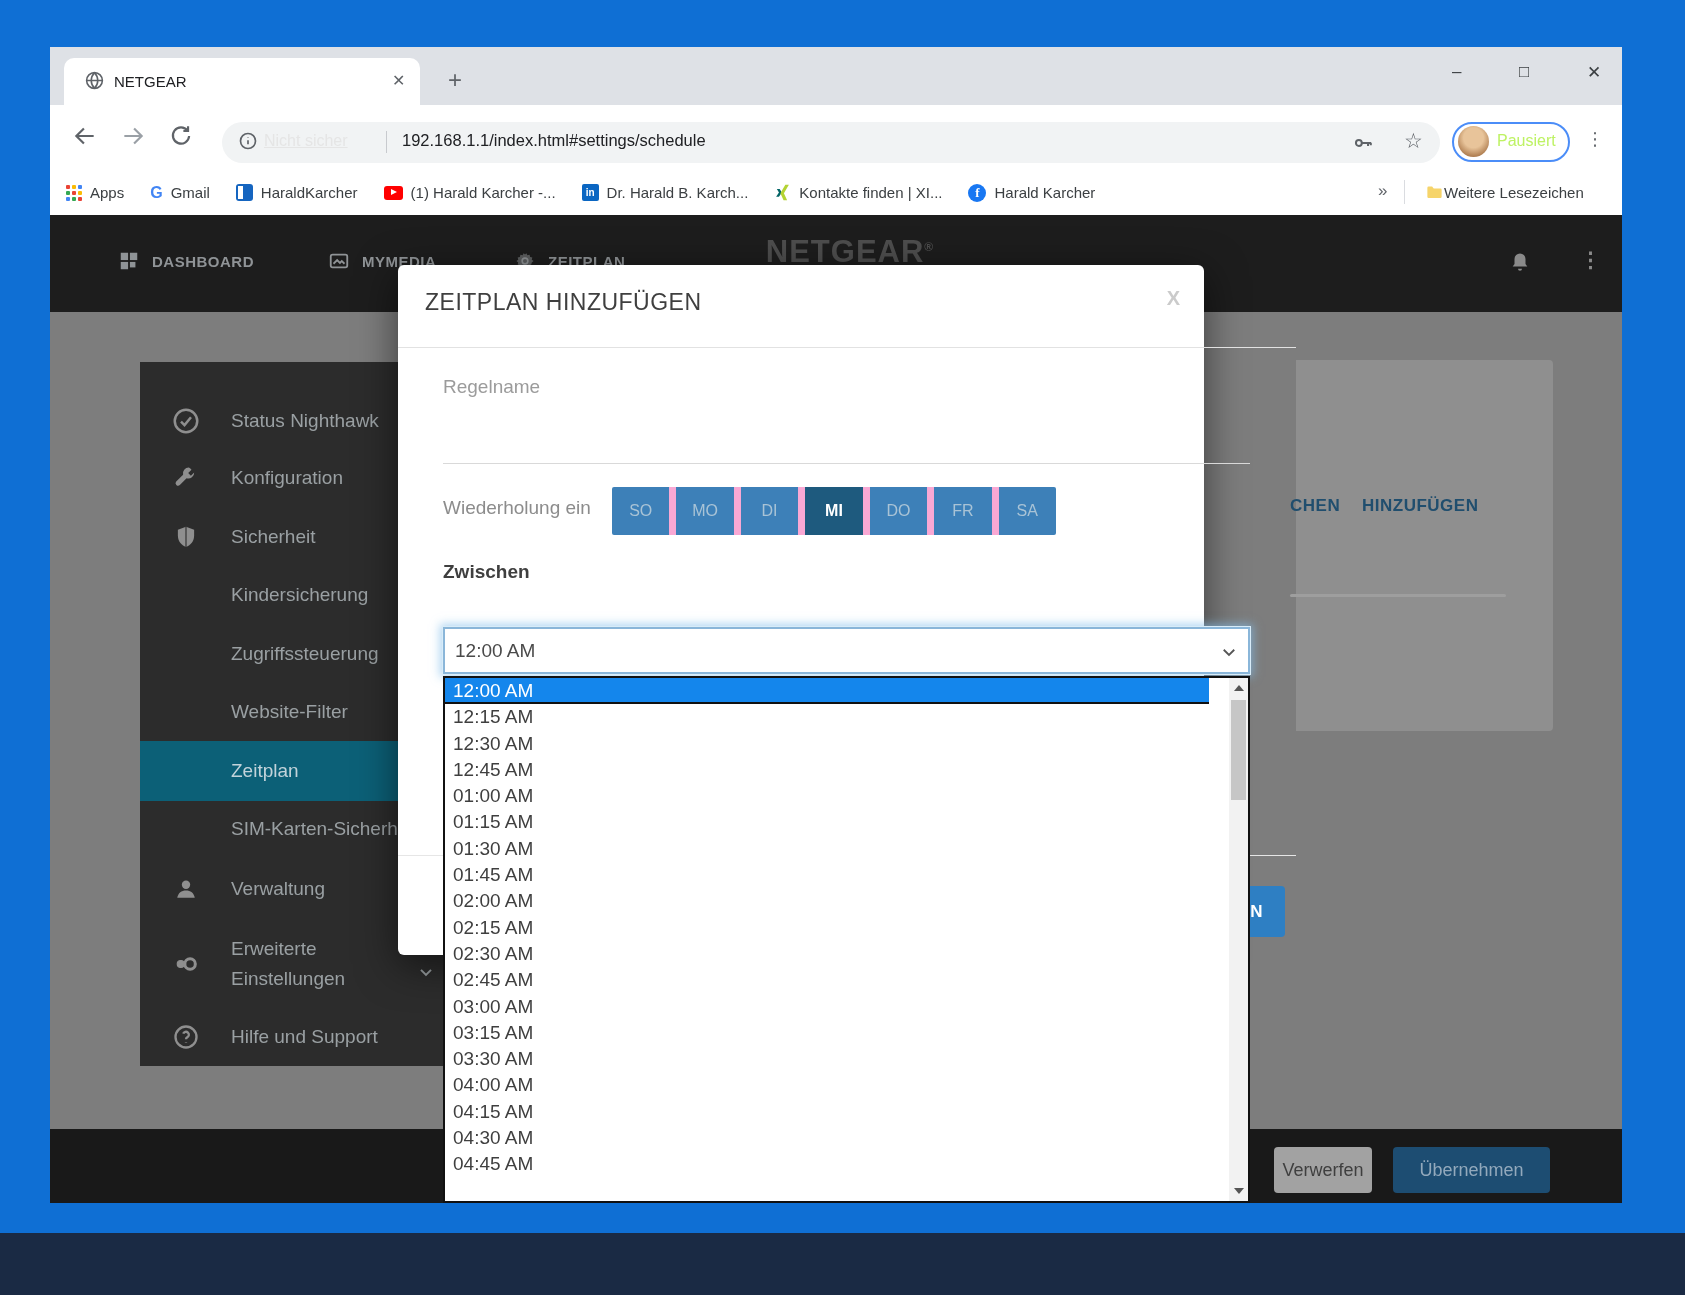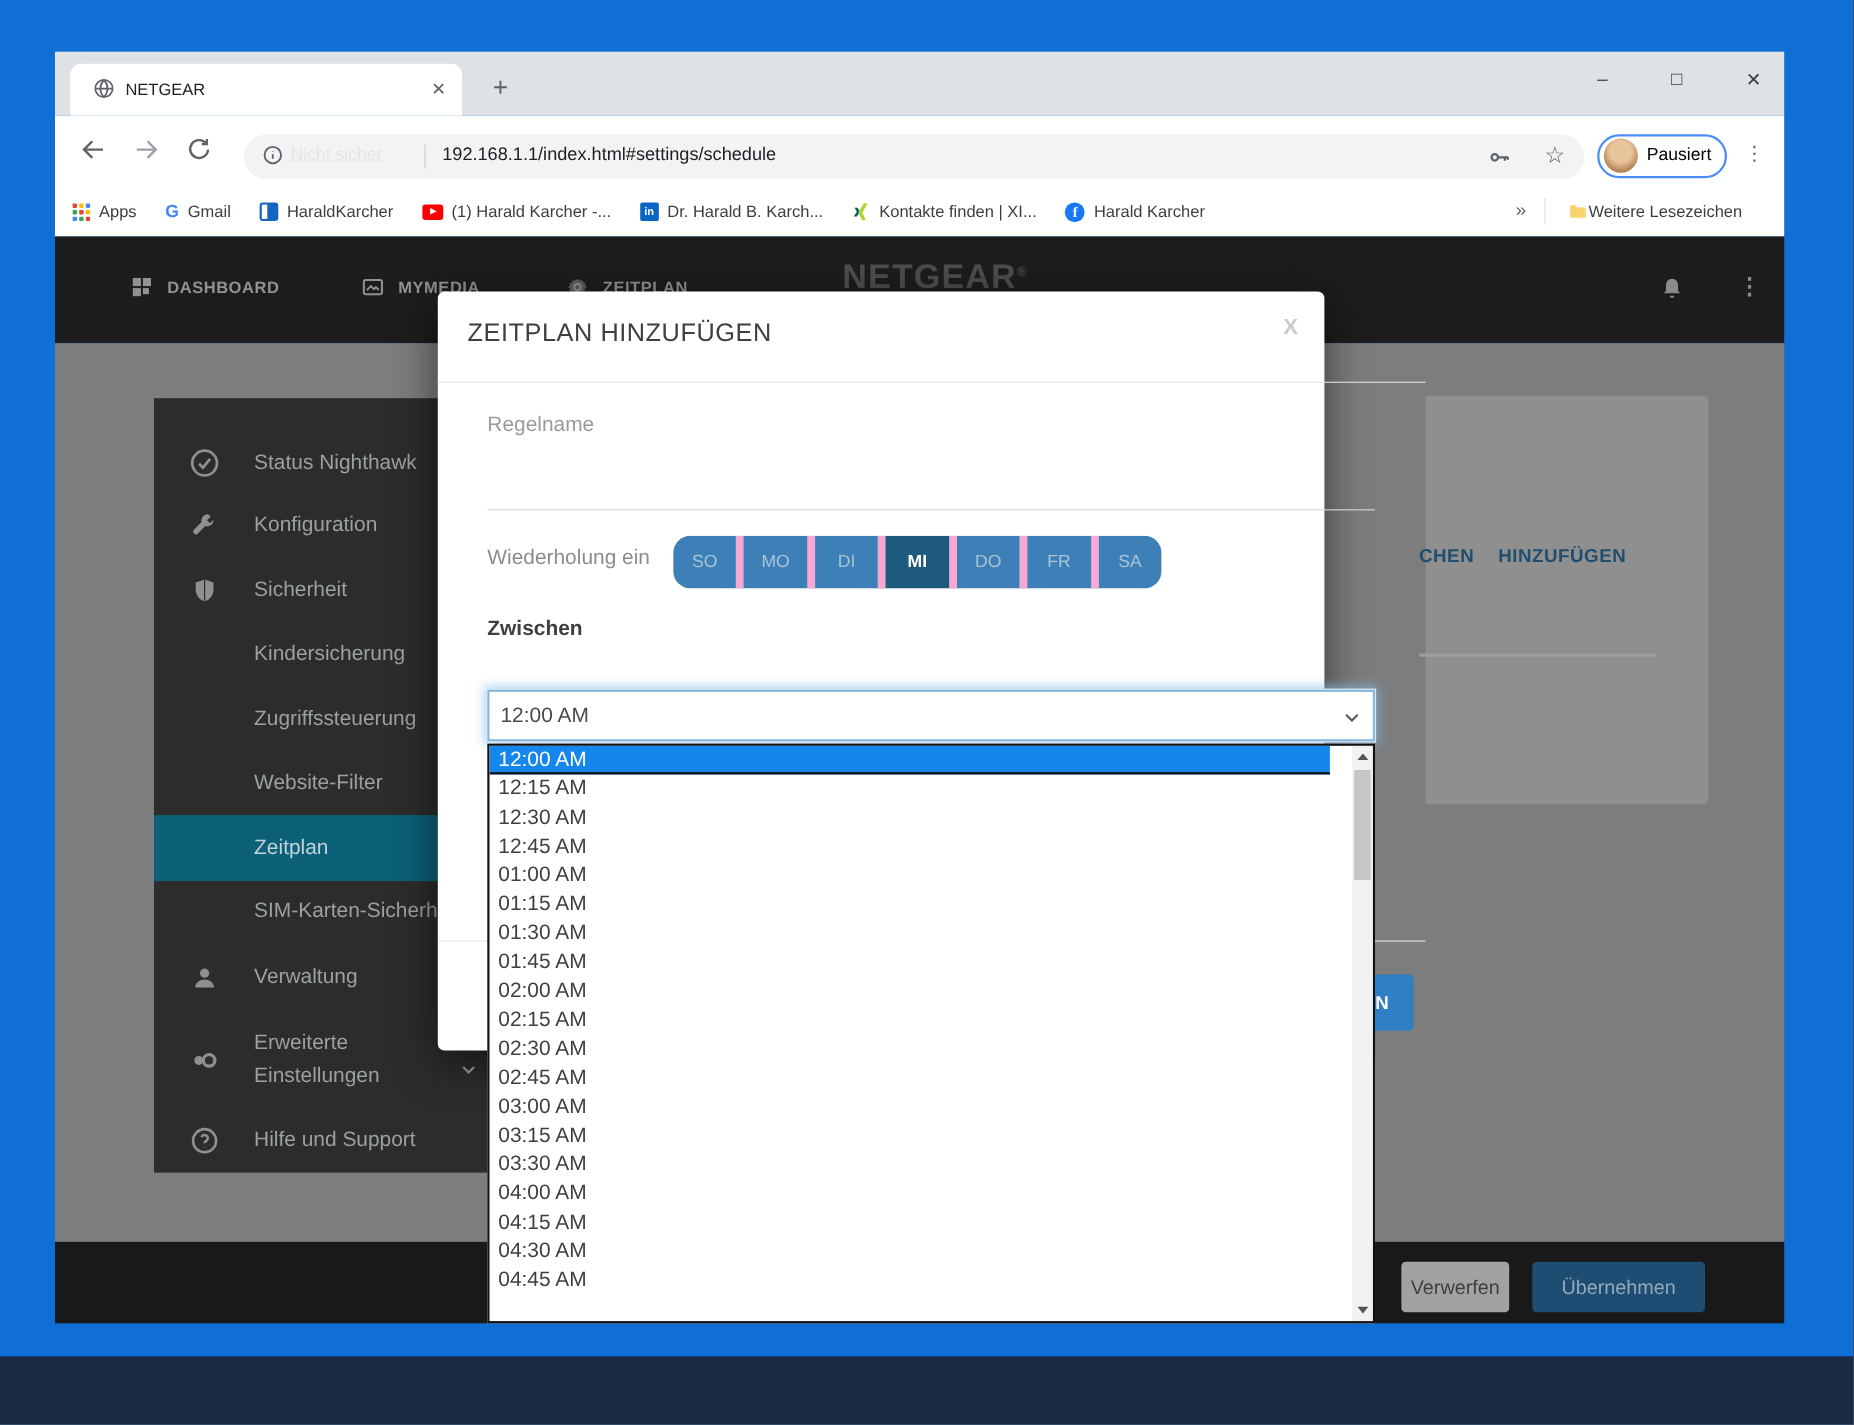--- a/index.html
+++ b/index.html
@@ -18,21 +18,21 @@
   .winctl{top:62px;font-size:17px;color:#3c4043;}
   .toolbar{left:50px;top:105px;width:1572px;height:65px;background:#fff;}
   .navbtn{top:123px;color:#5f6368;}
   .urlbar{left:222px;top:122px;width:1218px;height:41px;background:#f1f3f4;border-radius:21px;}
   .nicht{left:264px;top:132px;font-size:16px;color:#e5e5e5;text-decoration:underline;}
   .urlsep{left:386px;top:131px;width:1px;height:22px;background:#c8cace;}
   .urltext{left:402px;top:131px;font-size:16.5px;color:#202124;}
   .chip{left:1452px;top:122px;width:118px;height:40px;border:2px solid #4b8df8;border-radius:22px;background:#fff;box-sizing:border-box;}
   .avatar{left:1458px;top:126px;width:31px;height:31px;border-radius:50%;
           background:radial-gradient(circle at 50% 38%,#e8c49a 0 40%,#b07f52 75%,#7a5a3a);}
-  .pausiert{left:1497px;top:132px;font-size:16px;color:#000000;}
+  .pausiert{left:1497px;top:132px;font-size:16px;color:#bef264;}
   .bmbar{left:50px;top:170px;width:1572px;height:45px;background:#fff;}
   .bmrow{left:66px;top:170px;height:45px;display:flex;align-items:center;gap:26px;}
   .bmitem{display:flex;align-items:center;gap:8px;font-size:15px;color:#3c4043;}
   .bm-right{top:170px;height:45px;display:flex;align-items:center;}
   .gletter{font-weight:700;font-size:16px;color:#4285f4;}
   .appsgrid{display:grid;grid-template-columns:repeat(3,4px);grid-gap:2px;}
   .appsgrid i{width:4px;height:4px;border-radius:1px;}
   .ytic{width:19px;height:14px;background:#f00;border-radius:3px;position:relative;}
   .ytic:after{content:"";position:absolute;left:7px;top:3.5px;border-left:6px solid #fff;border-top:3.5px solid transparent;border-bottom:3.5px solid transparent;}
   .liic{width:17px;height:17px;background:#0a66c2;border-radius:2px;color:#fff;font-size:10px;font-weight:700;
@@ -66,21 +66,21 @@
 
   
   .modal{left:398px;top:265px;width:806px;height:690px;background:#fff;border-radius:6px;
          box-shadow:0 10px 40px rgba(0,0,0,.55);z-index:40;}
   .mtitle{left:27px;top:24px;font-size:23px;font-weight:500;color:#3f3f3f;letter-spacing:.5px;}
   .mclose{right:24px;top:22px;font-size:20px;font-weight:700;color:#cbcbcb;}
   .mdiv{left:0;top:82px;width:898px;height:1px;background:#e2e2e2;}
   .mregel{left:45px;top:111px;font-size:19px;color:#9b9b9b;}
   .munder{left:45px;top:198px;width:807px;height:1px;background:#d9d9d9;}
   .mrepeat{left:45px;top:232px;font-size:19px;color:#8c8c8c;}
-  .days{left:214px;top:222px;width:444px;height:48px;display:flex;border-radius:16px;overflow:hidden;}
+  .days{left:214px;top:222px;width:444px;height:48px;display:flex;border-radius:2px;overflow:hidden;}
   .day{flex:1;background:#3d80b8;color:#a9c3d6;font-size:16px;display:flex;align-items:center;justify-content:center;border-left:7px solid #f9a8d4;}
   .day:first-child{border-left:none;}
   .day.sel{background:#1e5a7e;color:#fff;font-weight:700;}
   .mzw{left:45px;top:296px;font-size:19px;font-weight:700;color:#3f3f3f;}
   .mfootline{left:0;top:590px;width:898px;height:1px;background:#e6e6e6;}
   .addbtn{left:742px;top:621px;width:145px;height:51px;background:#2e7fc3;border-radius:4px;color:#fff;
           font-size:17px;font-weight:700;letter-spacing:.5px;display:flex;align-items:center;justify-content:flex-end;
           padding-right:22px;box-sizing:border-box;}
 
   

